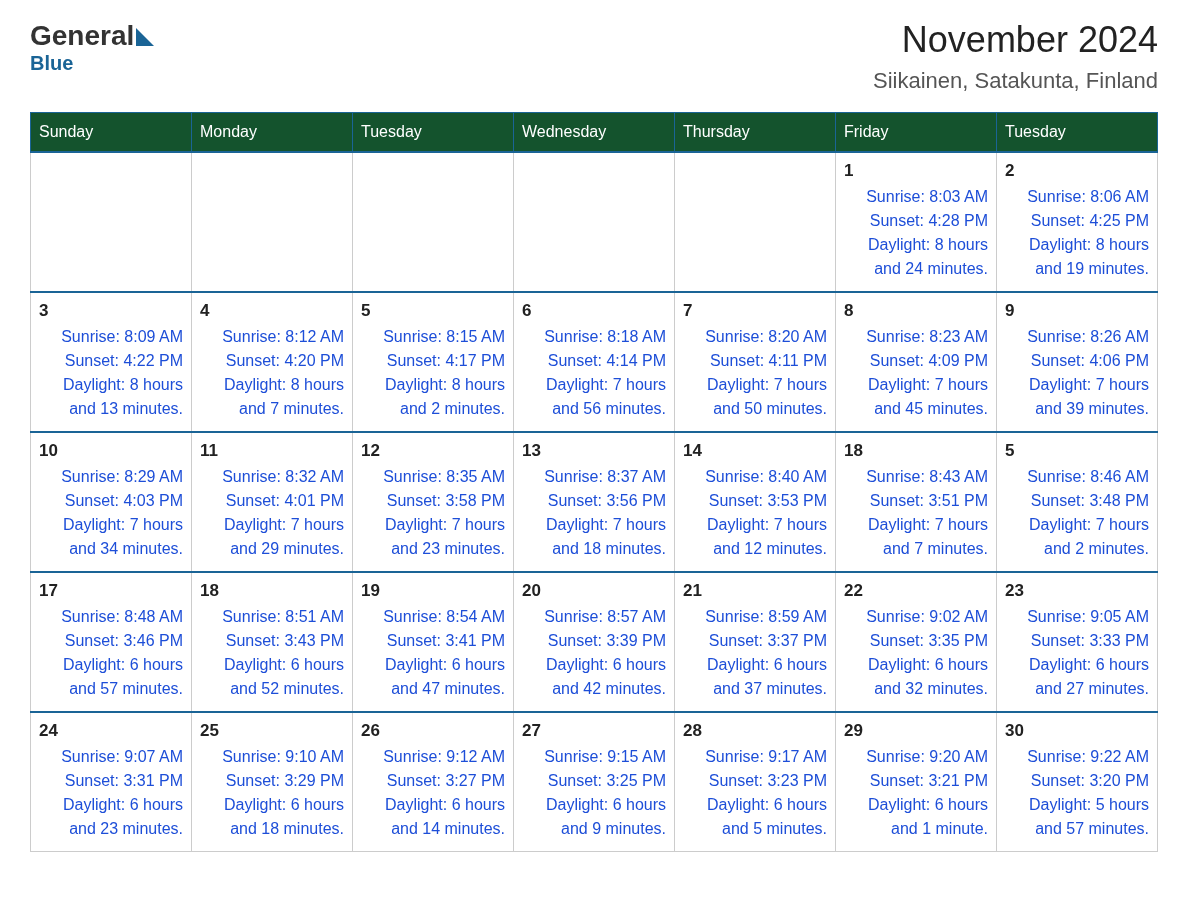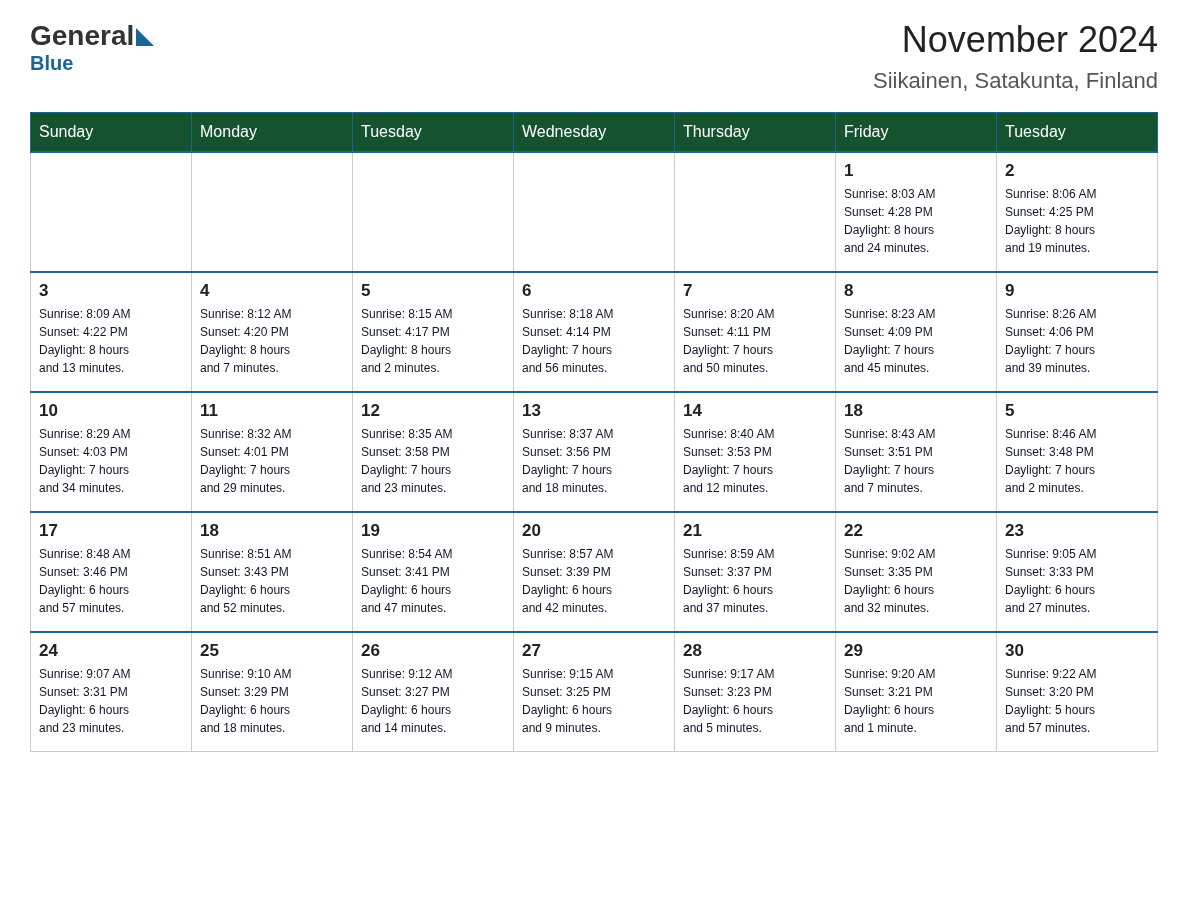--- a/index.html
+++ b/index.html
@@ -87,23 +87,24 @@
     .calendar-table tr.week-row td {
       border-top: 2px solid #1a6496;
     }
     .day-number {
       font-size: 17px;
       font-weight: bold;
       color: #222;
       margin-bottom: 4px;
     }
     .day-info {
-      font-size: 12px;
-      color: #0f172a;
+      font-size: 16px;
+      color: #1d4ed8;
       line-height: 1.5;
+      text-align: right;
     }
     .empty-cell {
       background: #f9f9f9;
     }
   </style>
 </head>
 <body>
 
 <div class="header">
   <div class="logo">

